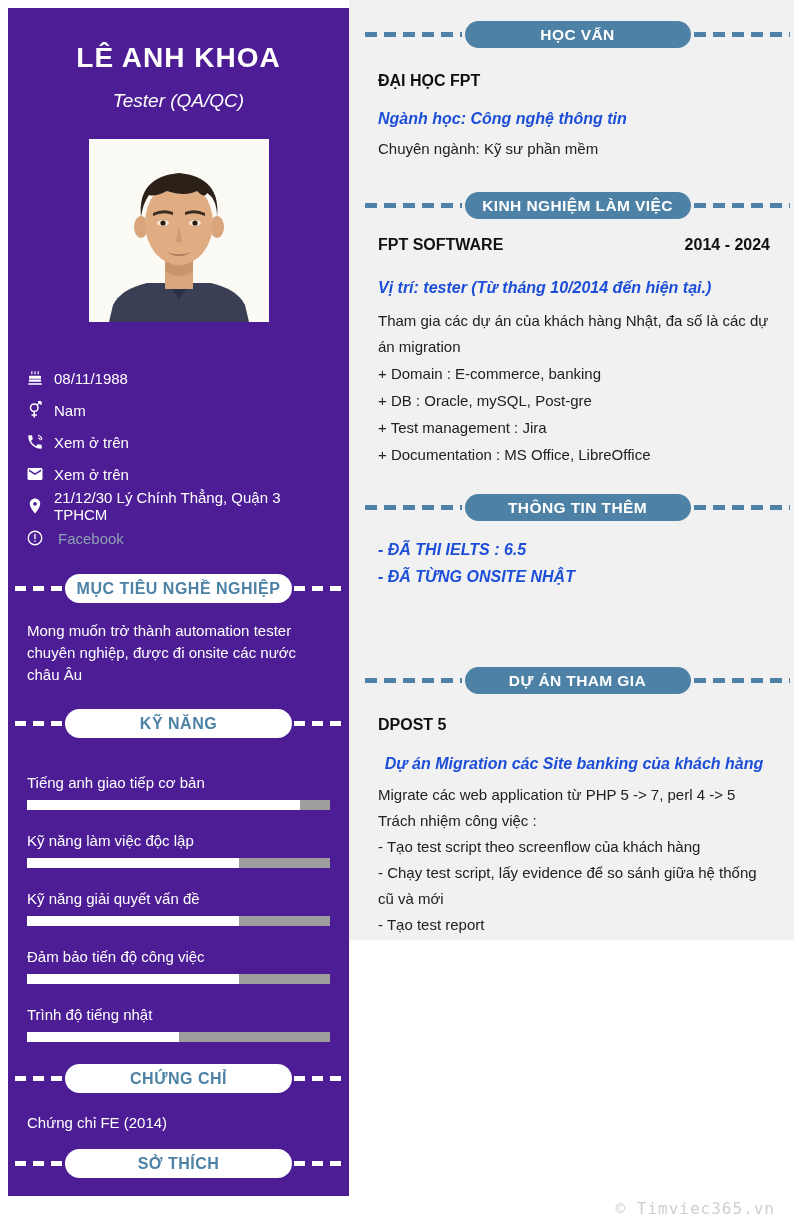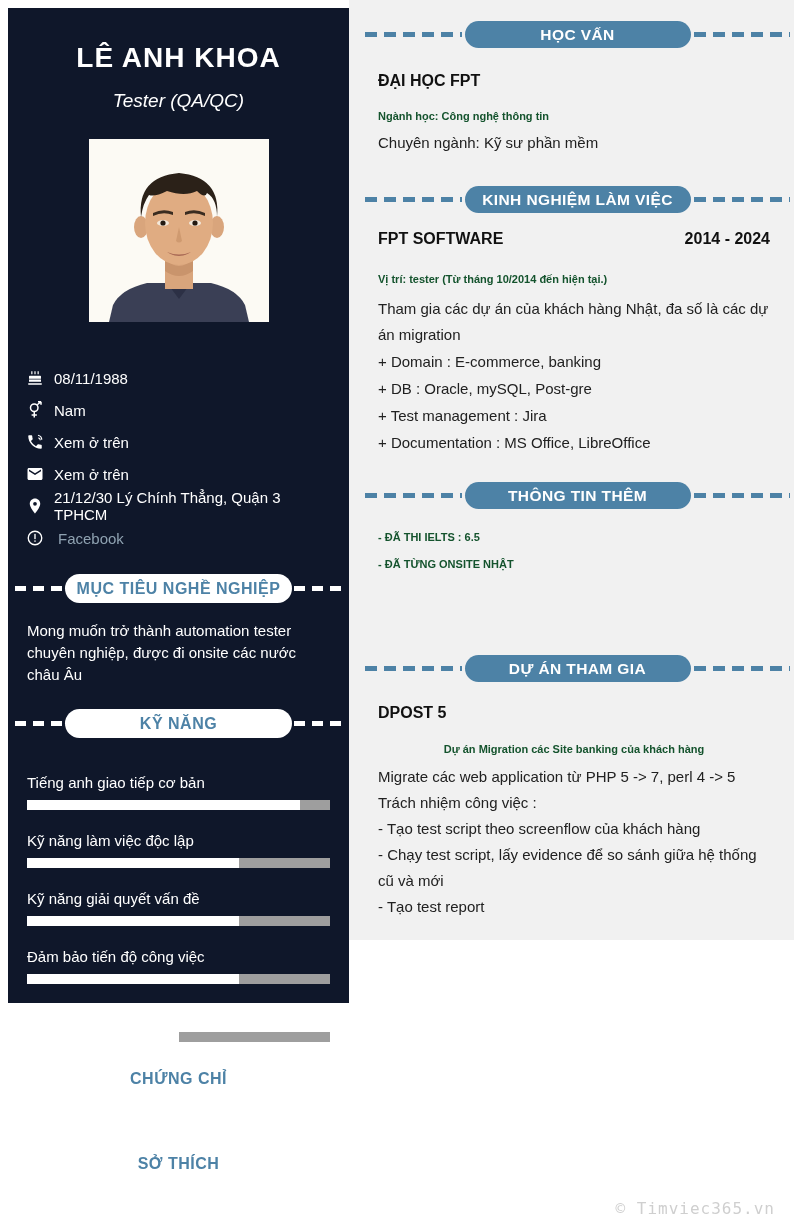--- a/index.html
+++ b/index.html
@@ -1,22 +1,22 @@
 <!DOCTYPE html>
 <html><head>
 <meta charset="utf-8">
 <style>
   * { margin:0; padding:0; box-sizing:border-box; }
   body { font-family:"Liberation Sans", sans-serif; background:#ffffff; }
   #page { position:relative; width:800px; height:1223px; background:#ffffff; overflow:hidden; }
 
   
   .sidebar {
-    position:absolute; left:8px; top:8px; width:341px; height:995px;
-    background:#0f172a; color:#ffffff;
+    position:absolute; left:8px; top:8px; width:341px; height:1188px;
+    background:#4c1d95; color:#ffffff;
   }
   .sb-name { margin-top:34px; text-align:center; font-size:28px; font-weight:bold; letter-spacing:1px; color:#fff; }
   .sb-title { margin-top:16px; text-align:center; font-size:19px; font-style:italic; color:#fff; }
   .photo-wrap { margin:27px auto 0; width:180px; height:183px; background:#fcfaf4; overflow:hidden; }
 
   .info-list { margin-top:40px; padding:0 14px 0 18px; }
   .info-item { display:flex; align-items:center; height:32px; font-size:15px; }
   .info-icon { width:18px; height:18px; margin-right:10px; flex:0 0 18px; display:flex; align-items:center; justify-content:center; }
   .info-icon svg { width:18px; height:18px; }
   .info-muted { color:#8fa2b1; padding-left:4px; }
@@ -44,21 +44,21 @@
     background:#f1f1f1; color:#1f1f1f; padding:0 24px 0 29px;
   }
   .m-header { display:flex; align-items:center; height:27px; margin-left:-13px; margin-right:-20px; }
   .m-dash { flex:1; height:5px; background:repeating-linear-gradient(to right,#4d82a6 0 12px,transparent 12px 19px); }
   .m-pill { width:226px; height:27px; margin:0 3px; background:#4d82a6; border-radius:14px;
             color:#ffffff; font-size:15.5px; font-weight:bold; letter-spacing:.4px;
             display:flex; align-items:center; justify-content:center; white-space:nowrap; }
 
   .m-h1 { font-size:16px; font-weight:bold; color:#111; }
   .m-row { display:flex; justify-content:space-between; align-items:baseline; }
-  .m-bold { font-size:11px; font-weight:bold; color:#14532d; }
+  .m-bold { font-size:16px; font-weight:bold; color:#1d4ed8;font-style:italic; }
   .m-text { font-size:15px; color:#212121; }
   .m-lines div { font-size:15px; color:#212121; line-height:27px; }
   .m-para { font-size:15px; color:#212121; line-height:26px; }
 
   
   .watermark {
     position:absolute; right:25px; bottom:5px;
     font-family:"DejaVu Sans Mono", monospace; font-size:16px; color:#cfcfcf; letter-spacing:1px;
   }
 </style>

